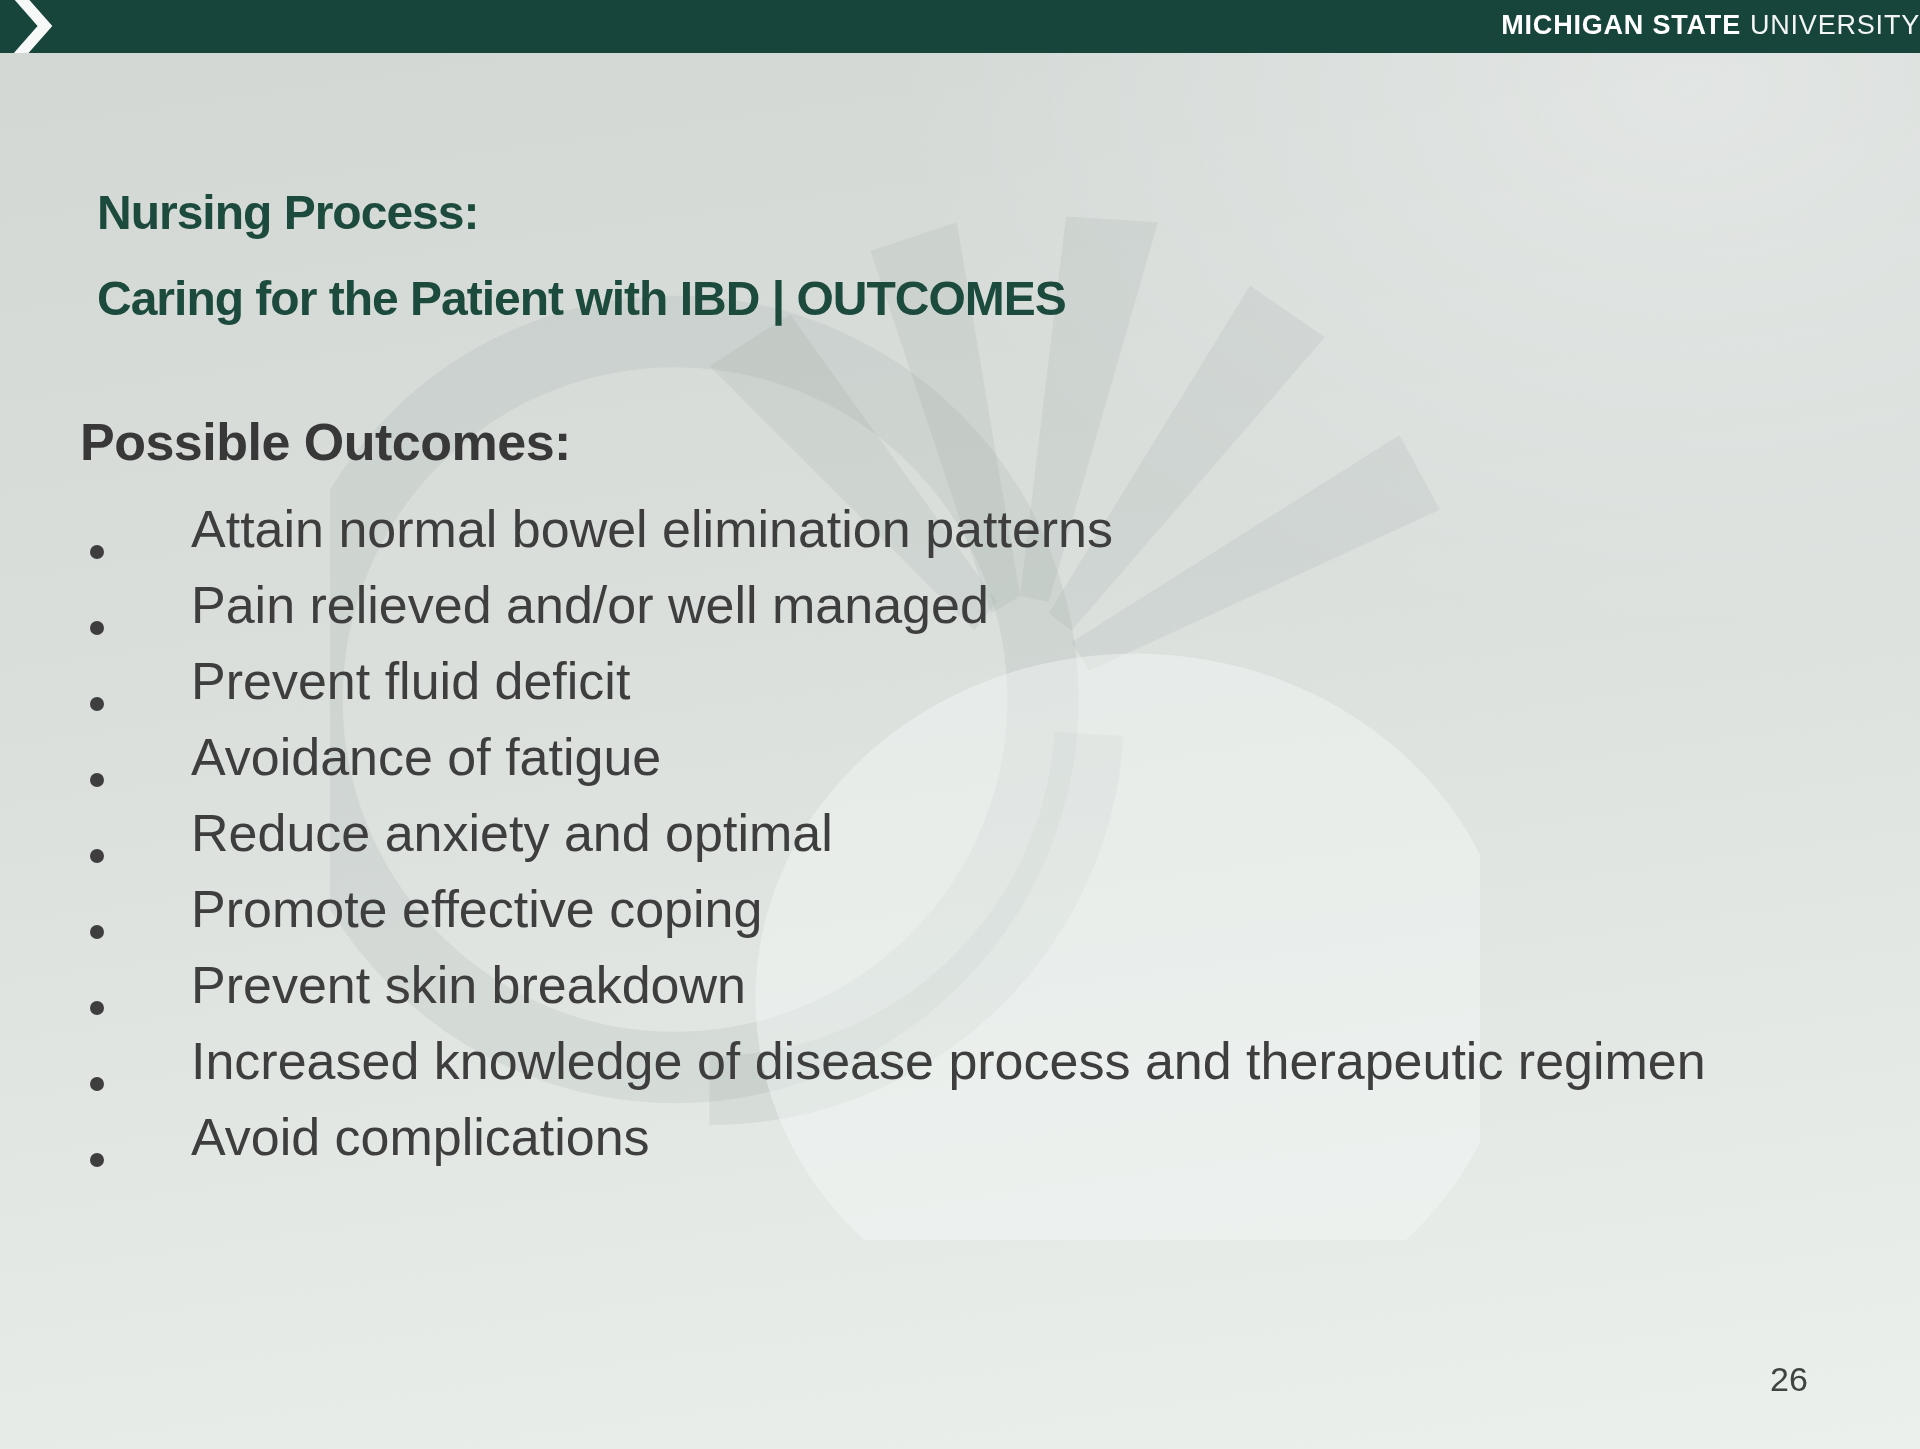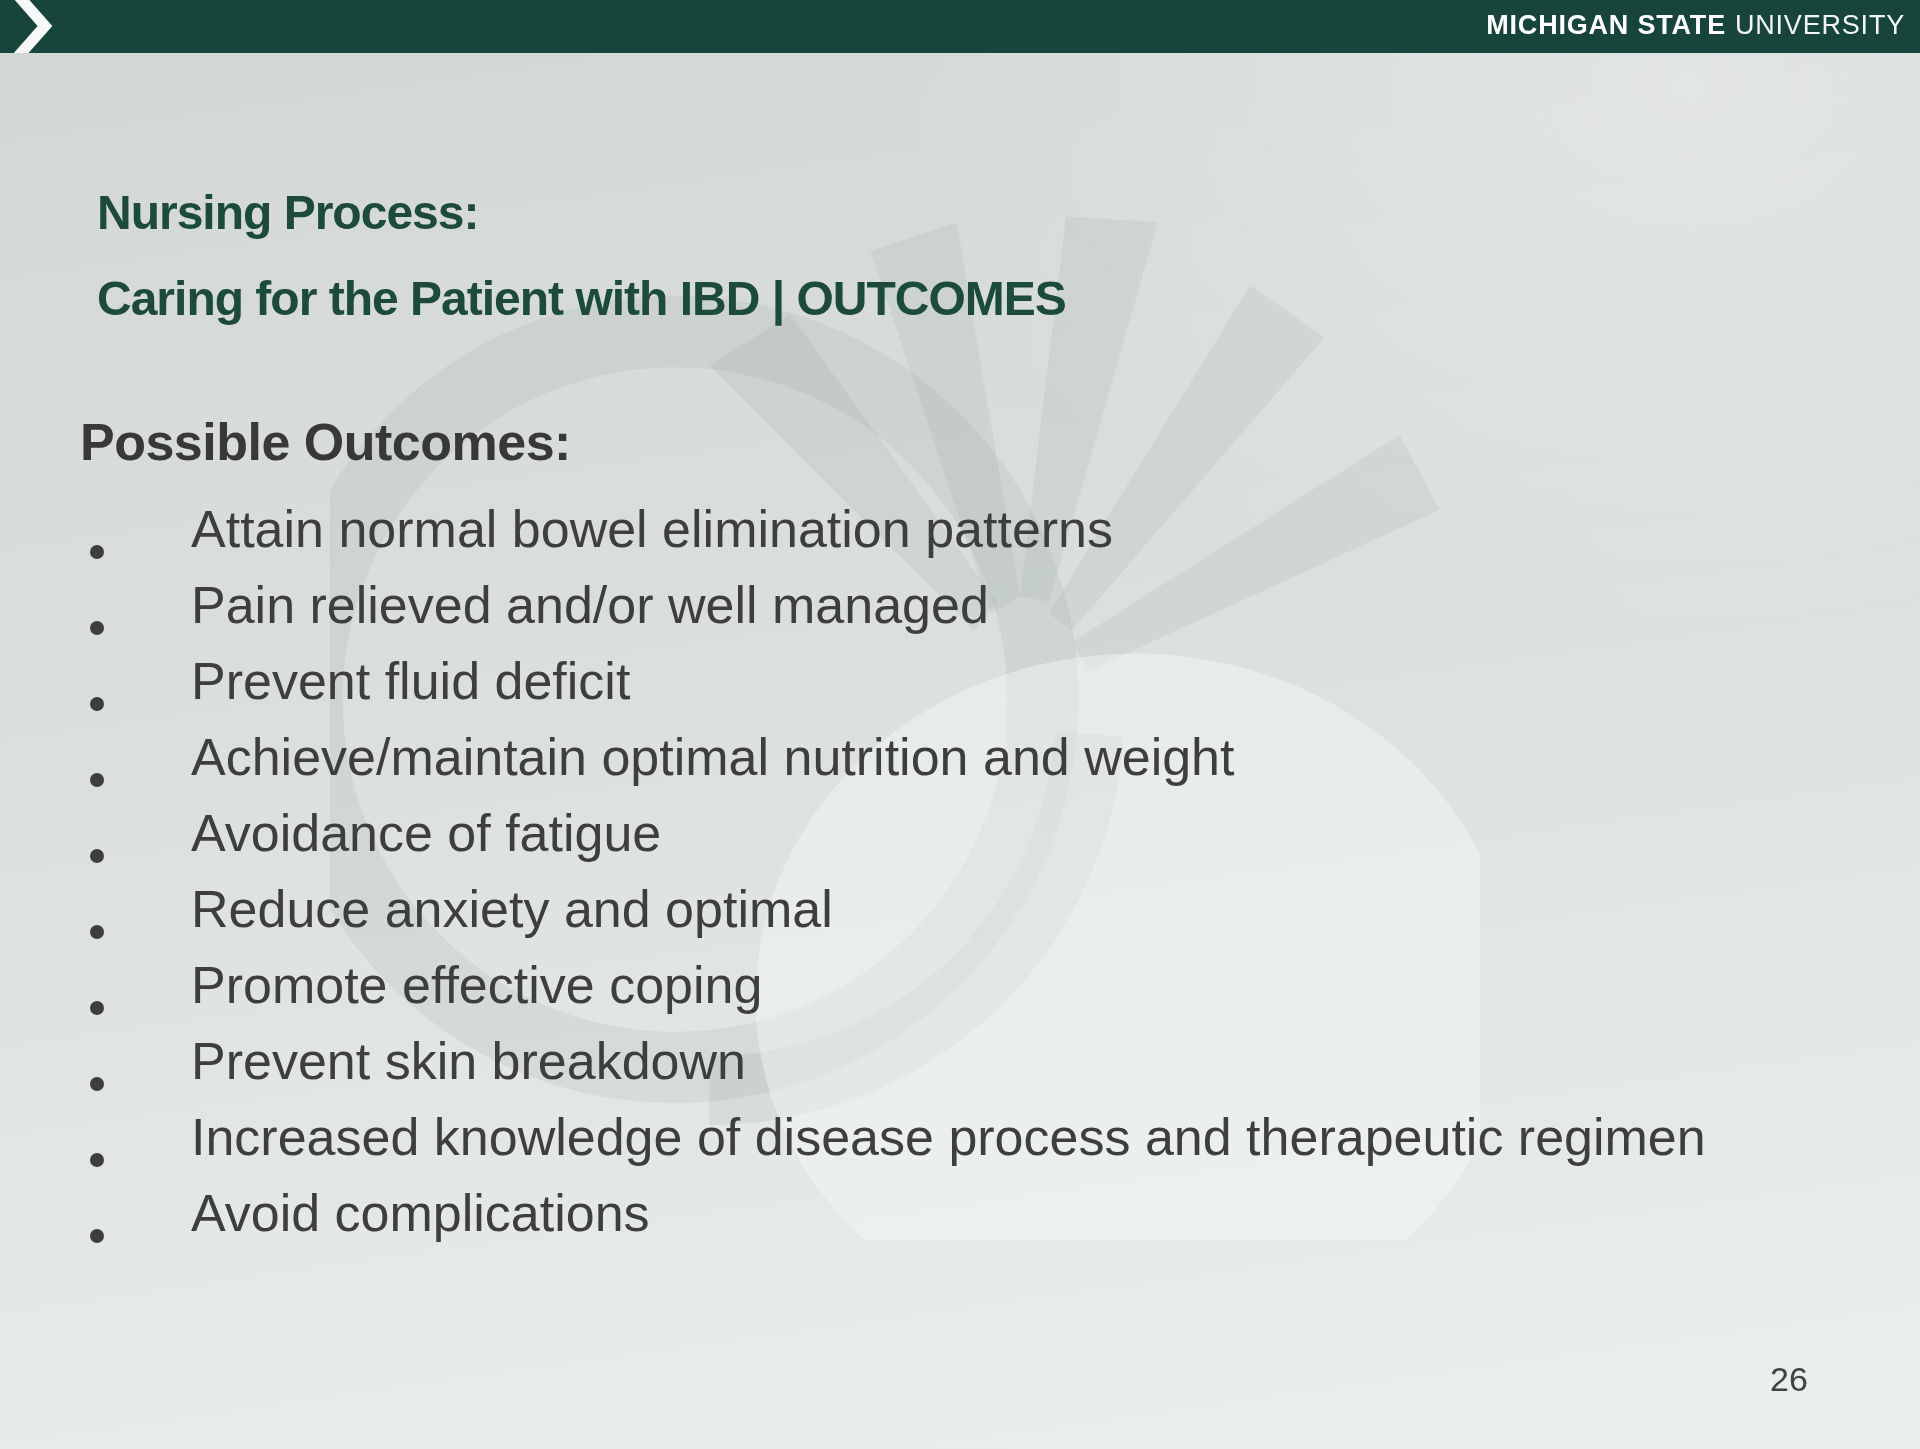--- a/index.html
+++ b/index.html
@@ -31,21 +31,20 @@
   
   .topbar {
     position: absolute;
     left: 0; top: 0;
     width: 1920px;
     height: 53px;
     background: #18453B;
     display: flex;
     align-items: center;
     justify-content: flex-end;
-    padding-right: 15px;
     overflow: hidden;
   }
   .chevron-wrap {
     position: absolute;
     left: 0; top: 0;
     width: 70px; height: 53px;
   }
   .brand {
     color: #ffffff;
     font-size: 27px;
@@ -163,24 +162,20 @@
     <li>
         <span class="dot"></span>
         <span>Pain relieved and/or well managed</span>
       </li>
     <li>
         <span class="dot"></span>
         <span>Prevent fluid deficit</span>
       </li>
     <li>
         <span class="dot"></span>
-        <span>Achieve/maintain optimal nutrition and weight</span>
-      </li>
-    <li>
-        <span class="dot"></span>
         <span>Avoidance of fatigue</span>
       </li>
     <li>
         <span class="dot"></span>
         <span>Reduce anxiety and optimal</span>
       </li>
     <li>
         <span class="dot"></span>
         <span>Promote effective coping</span>
       </li>

